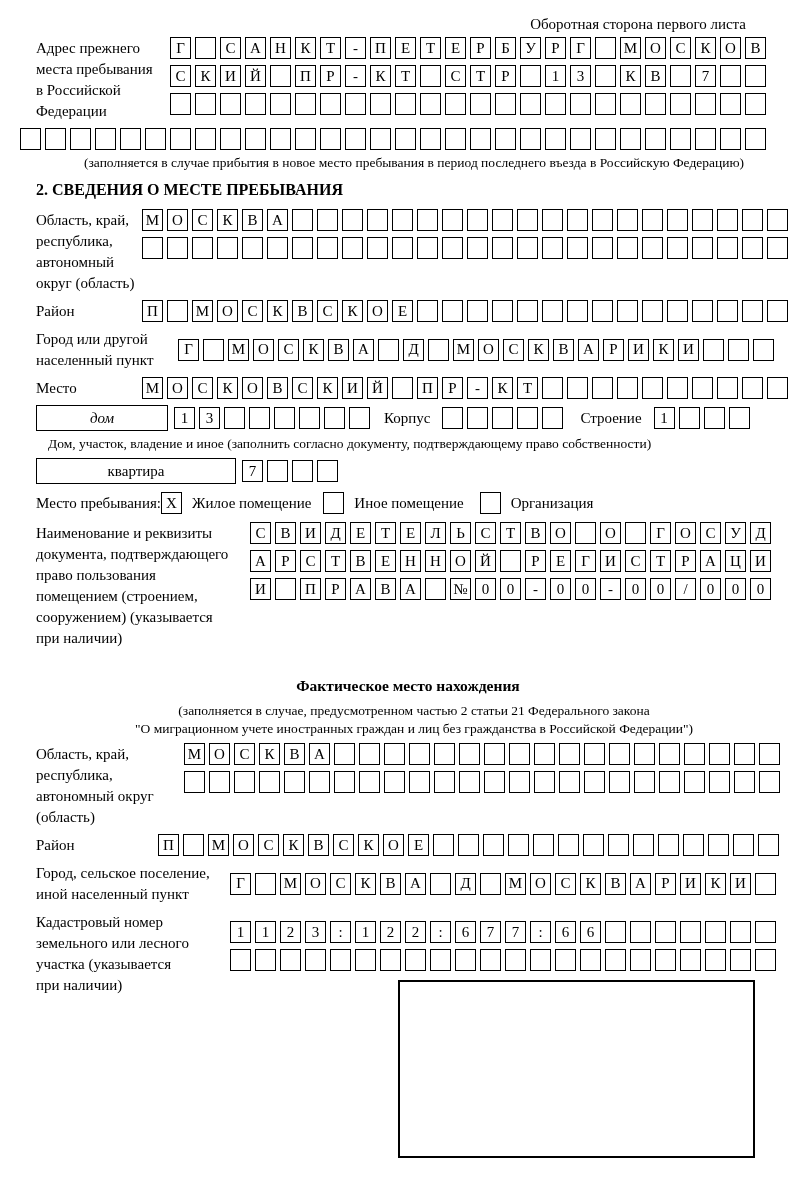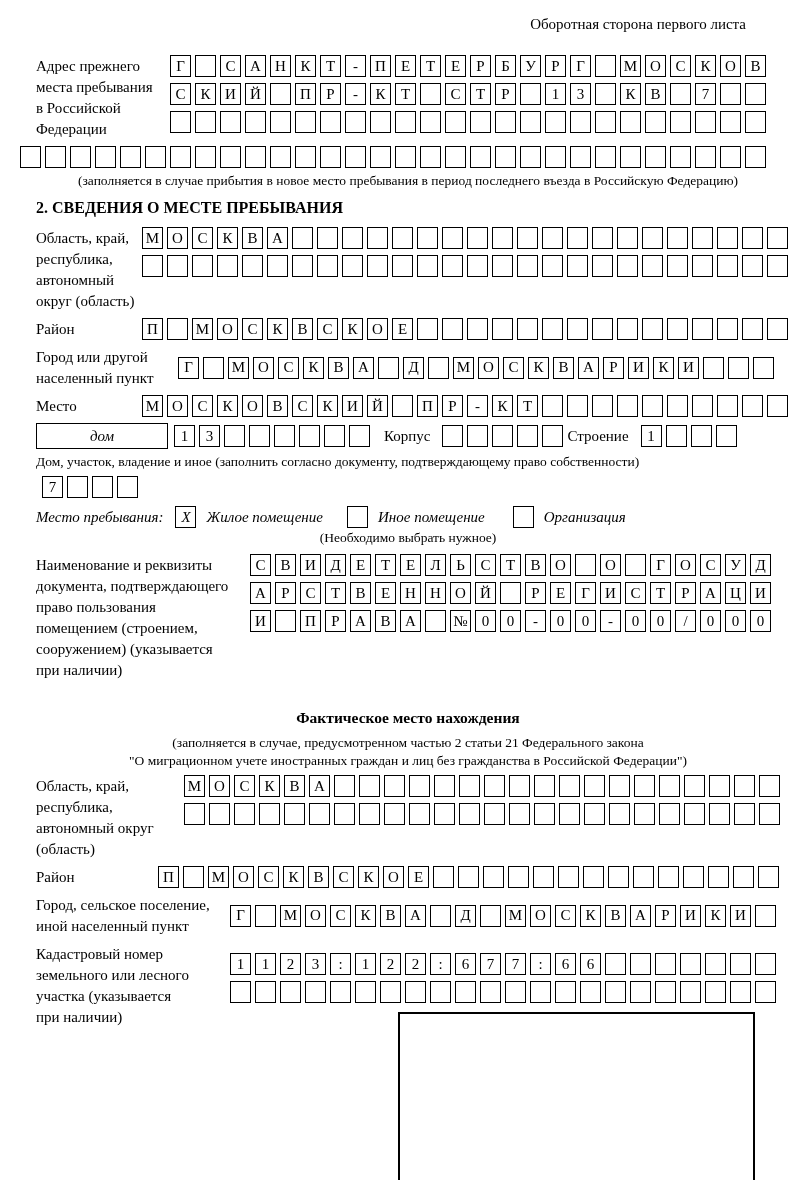--- a/index.html
+++ b/index.html
@@ -3,53 +3,53 @@
 <meta charset="utf-8">
 <style>
   * { margin:0; padding:0; box-sizing:border-box; }
   html,body { background:#fff; }
   body {
     width:800px; height:1180px; overflow:hidden;
     color:#000; font-family:"Liberation Serif", serif;
   }
   .page { padding:16px 20px 0 36px; }
 
-  .top-right { text-align:right; font-size:15px; padding-right:34px; margin-bottom:22px; }
+  .top-right { text-align:right; font-size:15px; padding-right:34px; margin-bottom:4px; }
 
   .field { display:flex; align-items:flex-start; margin-bottom:6px; }
   .field.center { align-items:center; }
   .flabel { font-size:15px; line-height:21px; white-space:pre-line; flex:none; padding-top:1px; }
   .w134{width:134px;} .w106{width:106px;} .w142{width:142px;} .w214{width:214px;}
   .w148{width:148px;} .w122{width:122px;} .w194{width:194px;}
 
   .rows { display:flex; flex-direction:column; gap:6px; }
   .cells { display:flex; gap:4px; }
   .cell {
     width:21px; height:22px; flex:none;
     border:1.8px solid #000;
     display:flex; align-items:center; justify-content:center;
     font-size:15px; line-height:1;
   }
   .fullrow { margin-left:-16px; margin-top:6px; }
 
-  .note { font-size:13.5px; margin:5px 0 6px 0; }
+  .note { font-size:13.5px; margin:5px 0 6px 12px; }
   .note.centered { text-align:center; }
   .sec-title { font-size:16px; font-weight:bold; margin:10px 0 10px 0; }
   .sub-title { text-align:center; font-size:15.5px; font-weight:bold; margin:28px 0 8px 0; }
 
   .widebox {
     border:1.8px solid #000; height:26px;
     display:flex; align-items:center; justify-content:center;
     font-size:15px; flex:none;
   }
   .inline-lbl { font-size:15px; padding:0 6px; flex:none; }
   .dom-row, .kv-row { display:flex; align-items:center; margin:4px 0 2px 0; }
   .dom-row .cells, .kv-row .cells { margin-left:6px; }
 
-  .chk-row { display:flex; align-items:center; gap:12px; margin:8px 0 2px 0; font-size:15px;font-style:italic; }
+  .chk-row { display:flex; align-items:center; margin:8px 0 2px 0; font-size:15px; }
   .chk-row .cell { margin:0; }
   .opt { display:flex; align-items:center; gap:10px; }
 
   .stamp-wrap { width:420px; margin-left:322px; margin-top:-22px; }
   .stamp-box { width:357px; height:178px; border:2px solid #000; margin-left:40px; }
 
   .kad-rows { padding-top:10px; }
 </style>
 </head>
 <body>
@@ -353,31 +353,32 @@
         <span class="cell"></span>
       </div>
     <div class="inline-lbl" style="padding-left:14px;">Корпус</div>
     <div class="cells">
         <span class="cell"></span>
         <span class="cell"></span>
         <span class="cell"></span>
         <span class="cell"></span>
         <span class="cell"></span>
       </div>
-    <div class="inline-lbl" style="padding-left:4px;">Строение</div>
+    <div class="inline-lbl" style="padding-left:17px;">Строение</div>
     <div class="cells">
         <span class="cell">1</span>
         <span class="cell"></span>
         <span class="cell"></span>
         <span class="cell"></span>
       </div>
   </div>
   <div class="note">Дом, участок, владение и иное (заполнить согласно документу, подтверждающему право собственности)</div>
 
   <div class="kv-row">
+    <div class="widebox" style="width:200px;">квартира</div>
     <div class="cells">
         <span class="cell">7</span>
         <span class="cell"></span>
         <span class="cell"></span>
         <span class="cell"></span>
       </div>
   </div>
 
   <div class="chk-row">
     <span>Место пребывания:</span>
@@ -393,21 +394,20 @@
         </span>
       <span>Иное помещение</span>
     </span>
     <span class="opt" style="margin-left:16px;">
       <span class="cells">
           <span class="cell"></span>
         </span>
       <span>Организация</span>
     </span>
   </div>
-  <div class="note centered" style="margin-top:2px;">(Необходимо выбрать нужное)</div>
 
   <div class="field" style="margin-top:8px;">
     <div class="flabel w214">Наименование и реквизиты
 документа, подтверждающего
 право пользования
 помещением (строением,
 сооружением) (указывается
 при наличии)</div>
     <div class="rows">
       <div class="cells">

